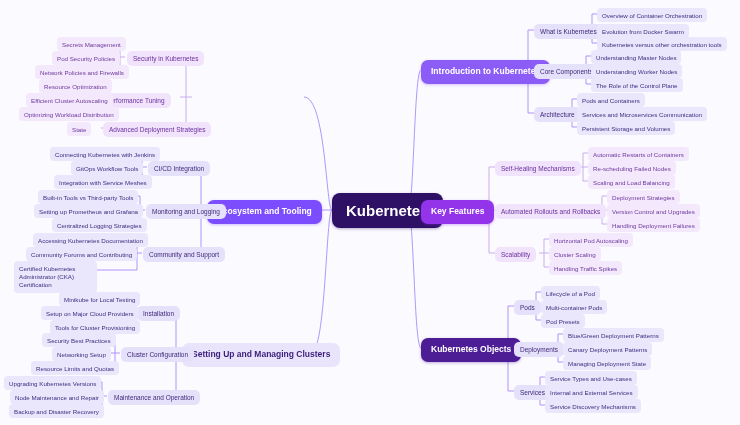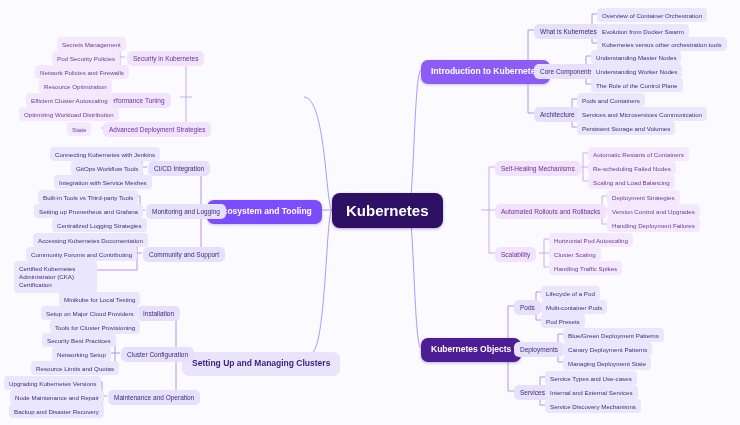--- a/index.html
+++ b/index.html
@@ -192,20 +192,23 @@
   <div class="node n-l lav" style="left:577px;top:93px;">
     <span>Pods and Containers</span>
   </div>
   <div class="node n-l lav" style="left:577px;top:107px;">
     <span>Services and Microservices Communication</span>
   </div>
   <div class="node n-l lav" style="left:577px;top:121px;">
     <span>Persistent Storage and Volumes</span>
   </div>
 
+  <div class="node n-b solid-purple" style="left:421px;top:200px;">
+    <span>Key Features</span>
+  </div>
   <div class="node n-m pink" style="left:495px;top:161px;">
     <span>Self-Healing Mechanisms</span>
   </div>
   <div class="node n-m pink" style="left:495px;top:204px;">
     <span>Automated Rollouts and Rollbacks</span>
   </div>
   <div class="node n-m pink" style="left:495px;top:247px;">
     <span>Scalability</span>
   </div>
   <div class="node n-l pink" style="left:588px;top:147px;">
@@ -340,21 +343,21 @@
   <div class="node n-l lav" style="left:33px;top:233px;">
     <span>Accessing Kubernetes Documentation</span>
   </div>
   <div class="node n-l lav" style="left:26px;top:247px;">
     <span>Community Forums and Contributing</span>
   </div>
   <div class="node n-l lav two" style="left:14px;top:261px;width:83px;">
     <span>Certified Kubernetes Administrator (CKA) Certification</span>
   </div>
 
-  <div class="node n-b chip-lav" style="left:182px;top:352px;">
+  <div class="node n-b chip-lav" style="left:182px;top:343px;">
     <span>Setting Up and Managing Clusters</span>
   </div>
   <div class="node n-m lav" style="left:137px;top:306px;">
     <span>Installation</span>
   </div>
   <div class="node n-m lav" style="left:121px;top:347px;">
     <span>Cluster Configuration</span>
   </div>
   <div class="node n-m lav" style="left:108px;top:390px;">
     <span>Maintenance and Operation</span>

